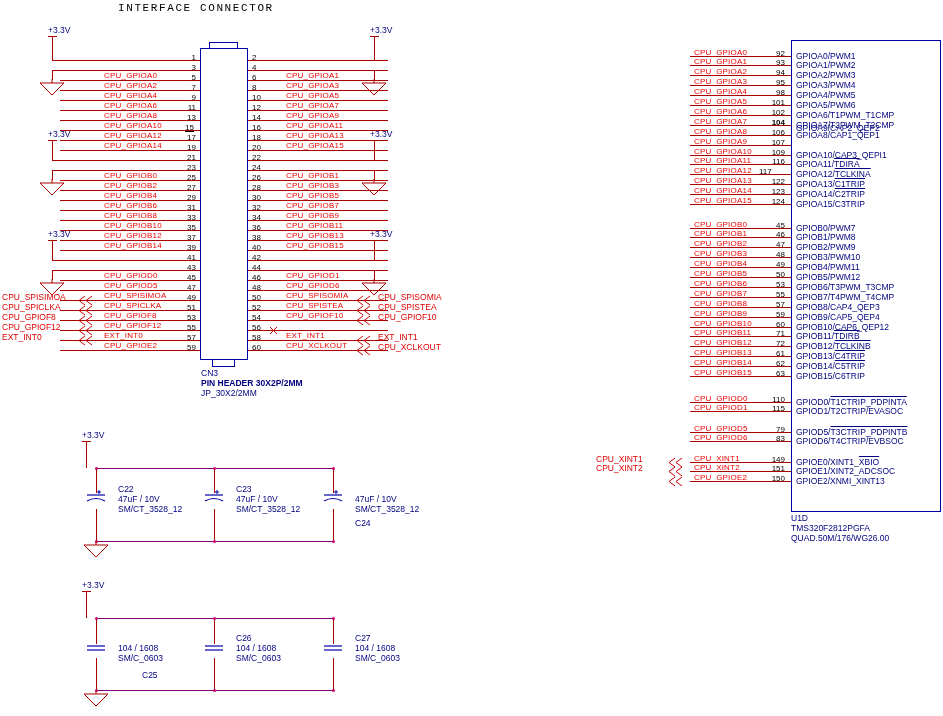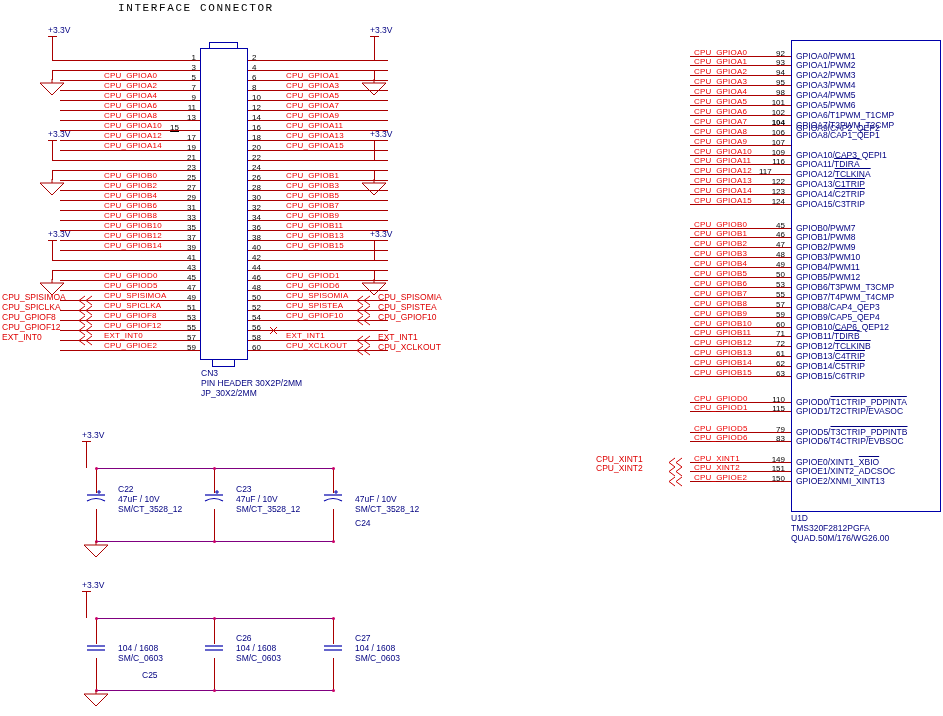--- a/index.html
+++ b/index.html
@@ -49,21 +49,21 @@
     <div style="position: absolute; left: 60px; top: 99.5px; width: 140px; height: 1px; background: rgb(170, 0, 0);"></div>
     <div class="pinnum" style="left: 178px; top: 92.5px; width: 18px;">9</div>
     <div class="net" style="left: 104px; top: 90.5px;">CPU_GPIOA4</div>
     <div style="position: absolute; left: 60px; top: 109.5px; width: 140px; height: 1px; background: rgb(170, 0, 0);"></div>
     <div class="pinnum" style="left: 178px; top: 102.5px; width: 18px;">11</div>
     <div class="net" style="left: 104px; top: 100.5px;">CPU_GPIOA6</div>
     <div style="position: absolute; left: 60px; top: 119.5px; width: 140px; height: 1px; background: rgb(170, 0, 0);"></div>
     <div class="pinnum" style="left: 178px; top: 112.5px; width: 18px;">13</div>
     <div class="net" style="left: 104px; top: 110.5px;">CPU_GPIOA8</div>
     <div style="position: absolute; left: 60px; top: 129.5px; width: 140px; height: 1px; background: rgb(170, 0, 0);"></div>
-    <div class="pinnum" style="left: 161px; top: 122.5px; width: 18px; text-decoration: underline;">15</div>
+    <div class="pinnum" style="left: 176px; top: 122.5px; width: 18px; text-decoration: underline;">15</div>
     <div class="net" style="left: 104px; top: 120.5px;">CPU_GPIOA10</div>
     <div style="position: absolute; left: 60px; top: 139.5px; width: 140px; height: 1px; background: rgb(170, 0, 0);"></div>
     <div class="pinnum" style="left: 178px; top: 132.5px; width: 18px;">17</div>
     <div class="net" style="left: 104px; top: 130.5px;">CPU_GPIOA12</div>
     <div style="position: absolute; left: 60px; top: 149.5px; width: 140px; height: 1px; background: rgb(170, 0, 0);"></div>
     <div class="pinnum" style="left: 178px; top: 142.5px; width: 18px;">19</div>
     <div class="net" style="left: 104px; top: 140.5px;">CPU_GPIOA14</div>
     <div style="position: absolute; left: 60px; top: 159.5px; width: 140px; height: 1px; background: rgb(170, 0, 0);"></div>
     <div class="pinnum" style="left: 178px; top: 152.5px; width: 18px; text-align: right;">21</div>
     <div style="position: absolute; left: 60px; top: 169.5px; width: 140px; height: 1px; background: rgb(170, 0, 0);"></div>
@@ -363,21 +363,21 @@
       </svg>
     </div>
     <div class="netl" style="left: 378px; top: 341.5px;">CPU_XCLKOUT</div>
     <div style="position: absolute; left: 356px; top: 345.5px; width: 16px; height: 9px;">
       <svg width="16" height="9" viewBox="0 0 16 9">
         <polyline points="7,0 1,4.5 7,9" fill="none" stroke="#cc0000" stroke-width="1"></polyline>
         <polyline points="14,0 8,4.5 14,9" fill="none" stroke="#cc0000" stroke-width="1"></polyline>
       </svg>
     </div>
     <div class="refdes" style="left: 201px; top: 368px;">CN3</div>
-    <div class="refdes" style="left: 201px; top: 378px;">PIN HEADER 30X2P/2MM</div>
+    <div class="refdes" style="left: 201px; top: 378px; font-weight: bold;">PIN HEADER 30X2P/2MM</div>
     <div class="refdes" style="left: 201px; top: 388px;">JP_30X2/2MM</div>
   </div>
 <div id="u1d-layer">
     <div class="box-blue" style="left: 791px; top: 40px; width: 150px; height: 472px;"></div>
     <div style="position: absolute; left: 690px; top: 55.5px; width: 101px; height: 1px; background: rgb(170, 0, 0);"></div>
     <div class="net" style="left: 694px; top: 47.5px;">CPU_GPIOA0</div>
     <div class="pinnum" style="left: 759px; top: 48.5px; width: 26px; text-align: right;">92</div>
     <div class="pinname" style="left: 796px; top: 50.5px;">GPIOA0/PWM1</div>
     <div style="position: absolute; left: 690px; top: 65.4px; width: 101px; height: 1px; background: rgb(170, 0, 0);"></div>
     <div class="net" style="left: 694px; top: 57.4px;">CPU_GPIOA1</div>

